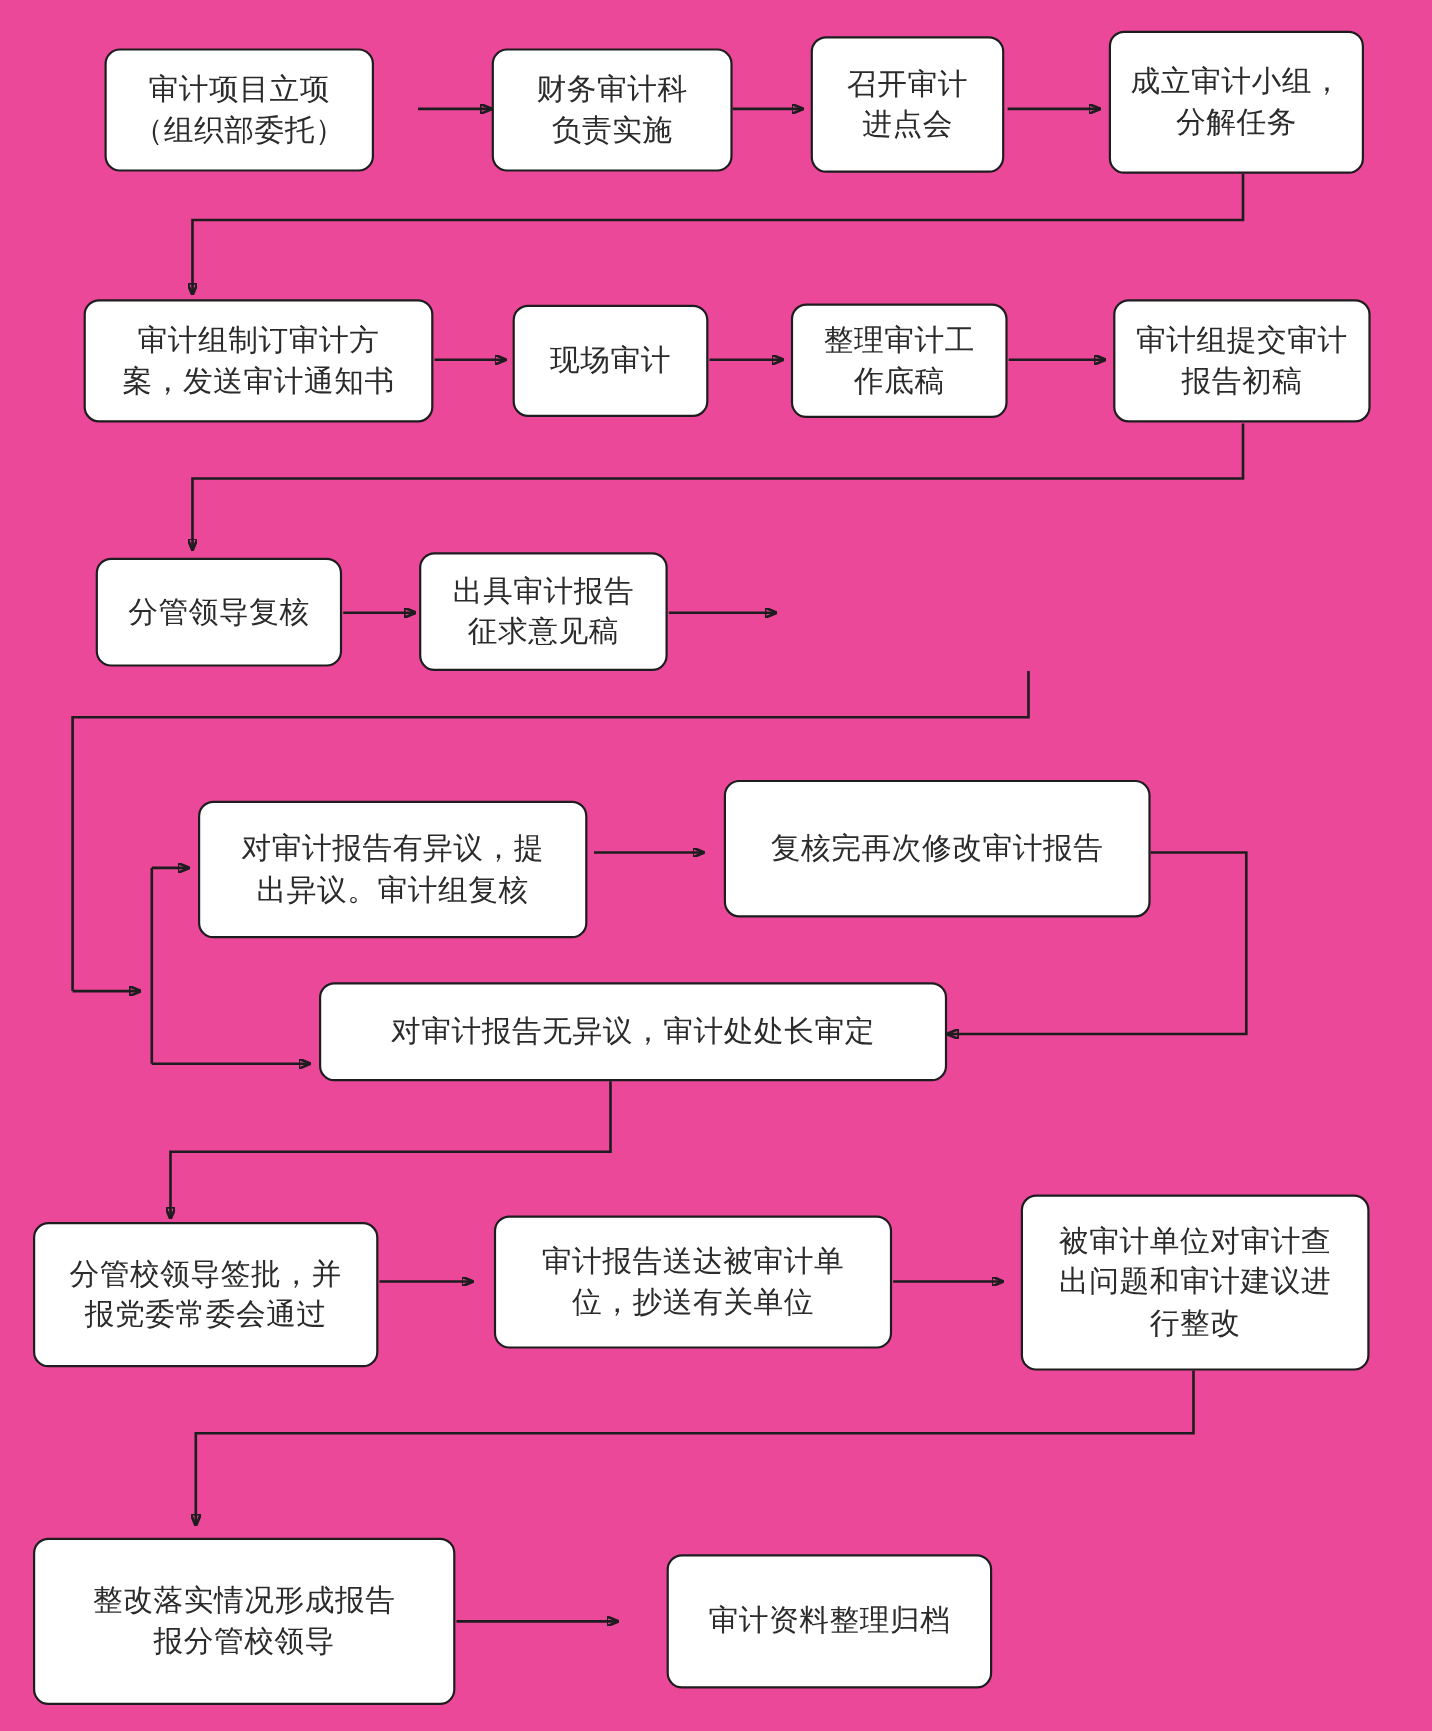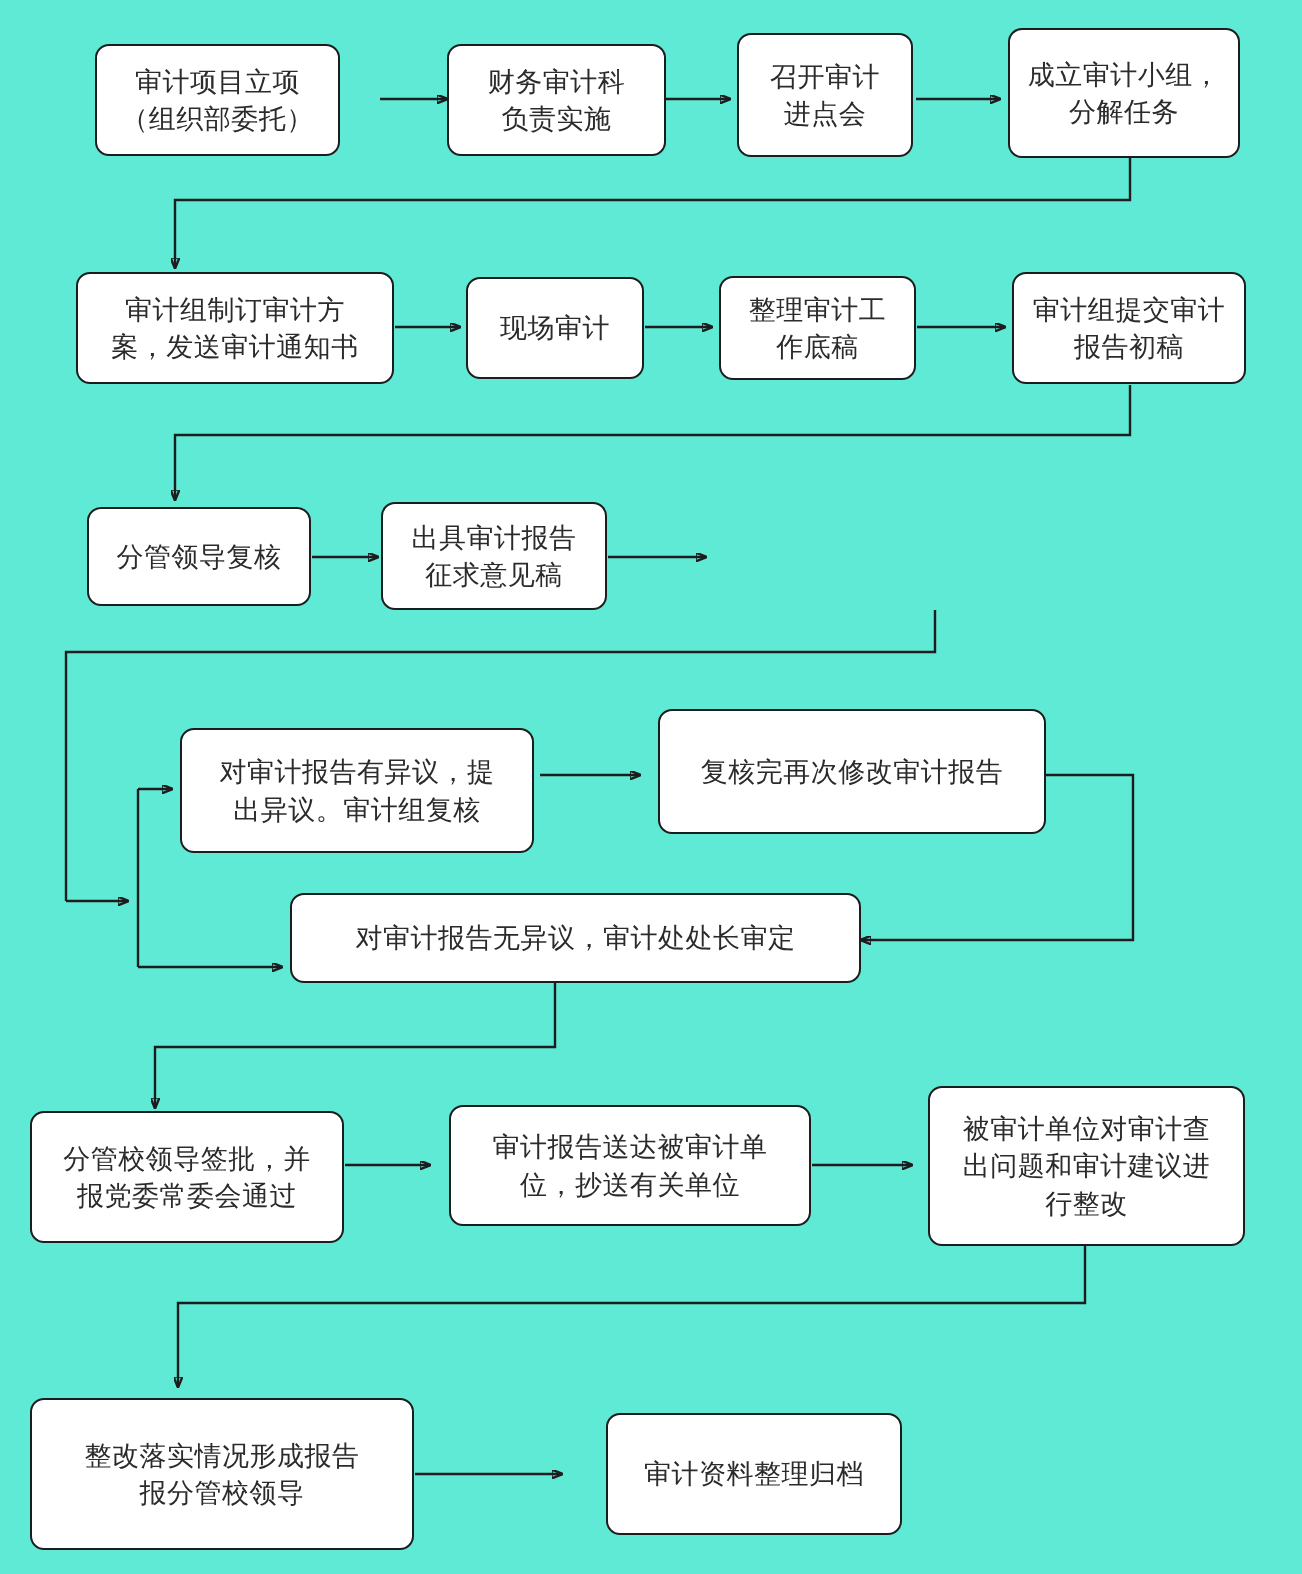--- a/index.html
+++ b/index.html
@@ -2,21 +2,21 @@
 <html><head>
 <meta charset="utf-8">
 <title>审计工作流程图</title>
 <style>
   html,body{margin:0;padding:0;background:#ffffff;}
   body{font-family:"DejaVu Serif","Liberation Serif",serif;}
   #chart-root{
     position:relative;
     width:1302px;
     height:1574px;
-    background:#5eead4;
+    background:#ec4899;
     overflow:hidden;
   }
   .node{
     position:absolute;
     box-sizing:border-box;
     border:2.2px solid #1d1d1f;
     border-radius:14px;
     background:#ffffff;
     display:flex;
     align-items:center;

